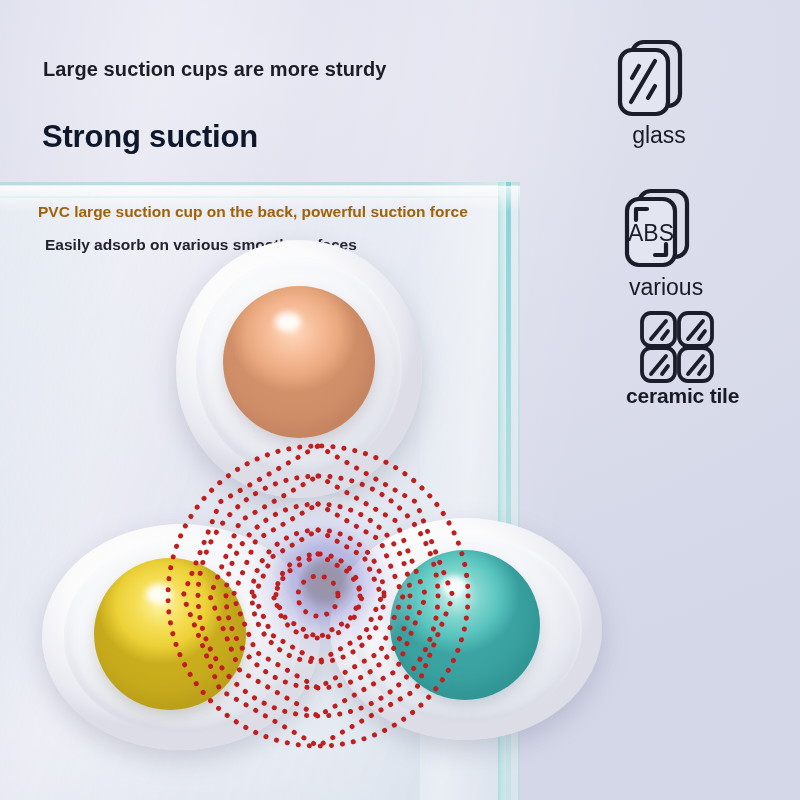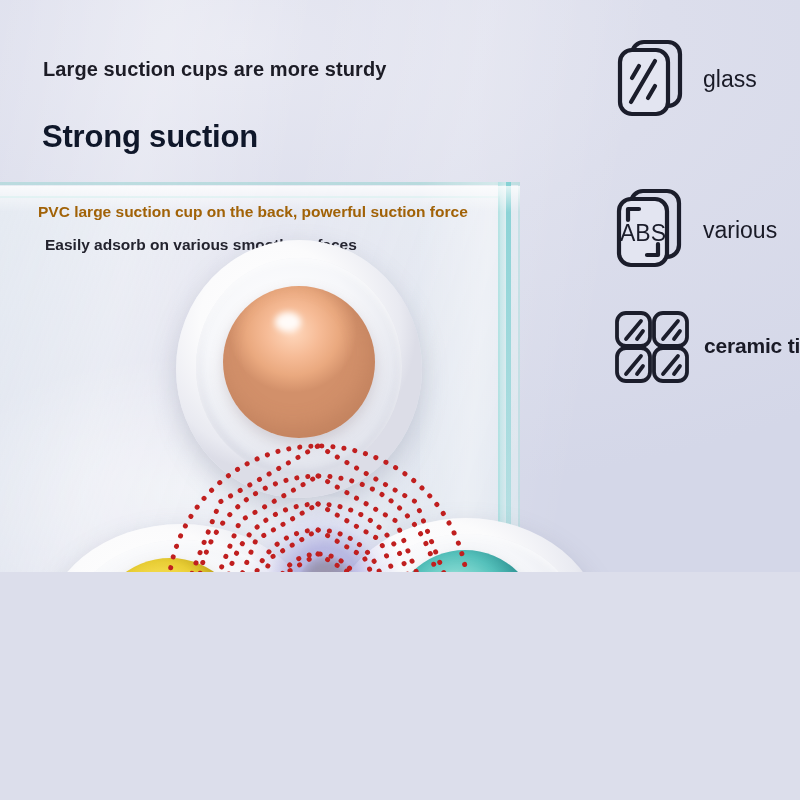--- a/index.html
+++ b/index.html
@@ -1,21 +1,21 @@
 <!DOCTYPE html>
 <html><head>
 <meta charset="utf-8">
 <style>
   html,body{margin:0;padding:0;}
   body{
     width:800px;height:800px;overflow:hidden;
     font-family:"Liberation Sans","DejaVu Sans",sans-serif;
     background:#dcdeeb;
   }
-  #stage{position:relative;width:800px;height:572px;overflow:hidden;}
+  #stage{position:relative;width:800px;height:800px;overflow:hidden;}
 
   
   .bg-base{
     position:absolute;inset:0;
     background:
       radial-gradient(120% 80% at 30% 8%, #e7e8f2 0%, #dcdeec 45%, #d4d7e8 100%);
   }
   .bg-sheen{
     position:absolute;left:0;top:0;width:800px;height:800px;
     background:
@@ -71,21 +71,21 @@
   .t-line1{
     position:absolute;left:38px;top:203px;
     font-size:15.5px;font-weight:700;color:#a16207;
   }
   .t-line2{
     position:absolute;left:45px;top:236px;
     font-size:15.5px;font-weight:700;color:#23232e;
   }
 
   
-  .mat{position:absolute;display:flex;align-items:center;}
+  .mat{position:absolute;display:flex;align-items:center;flex-direction:column;}
   .mat-label{
     font-size:23px;color:#191a26;font-weight:400;margin-left:16px;white-space:nowrap;
   }
   .mat-label.tight{font-weight:600;font-size:21px;letter-spacing:-.2px;margin-left:14px;}
   .mat-glass{left:615px;top:36px;}
   .mat-plastic{left:613px;top:186px;}
   .mat-tile{left:612px;top:308px;}
 
   
   #spinner{position:absolute;left:8px;top:238px;width:620px;height:540px;}

